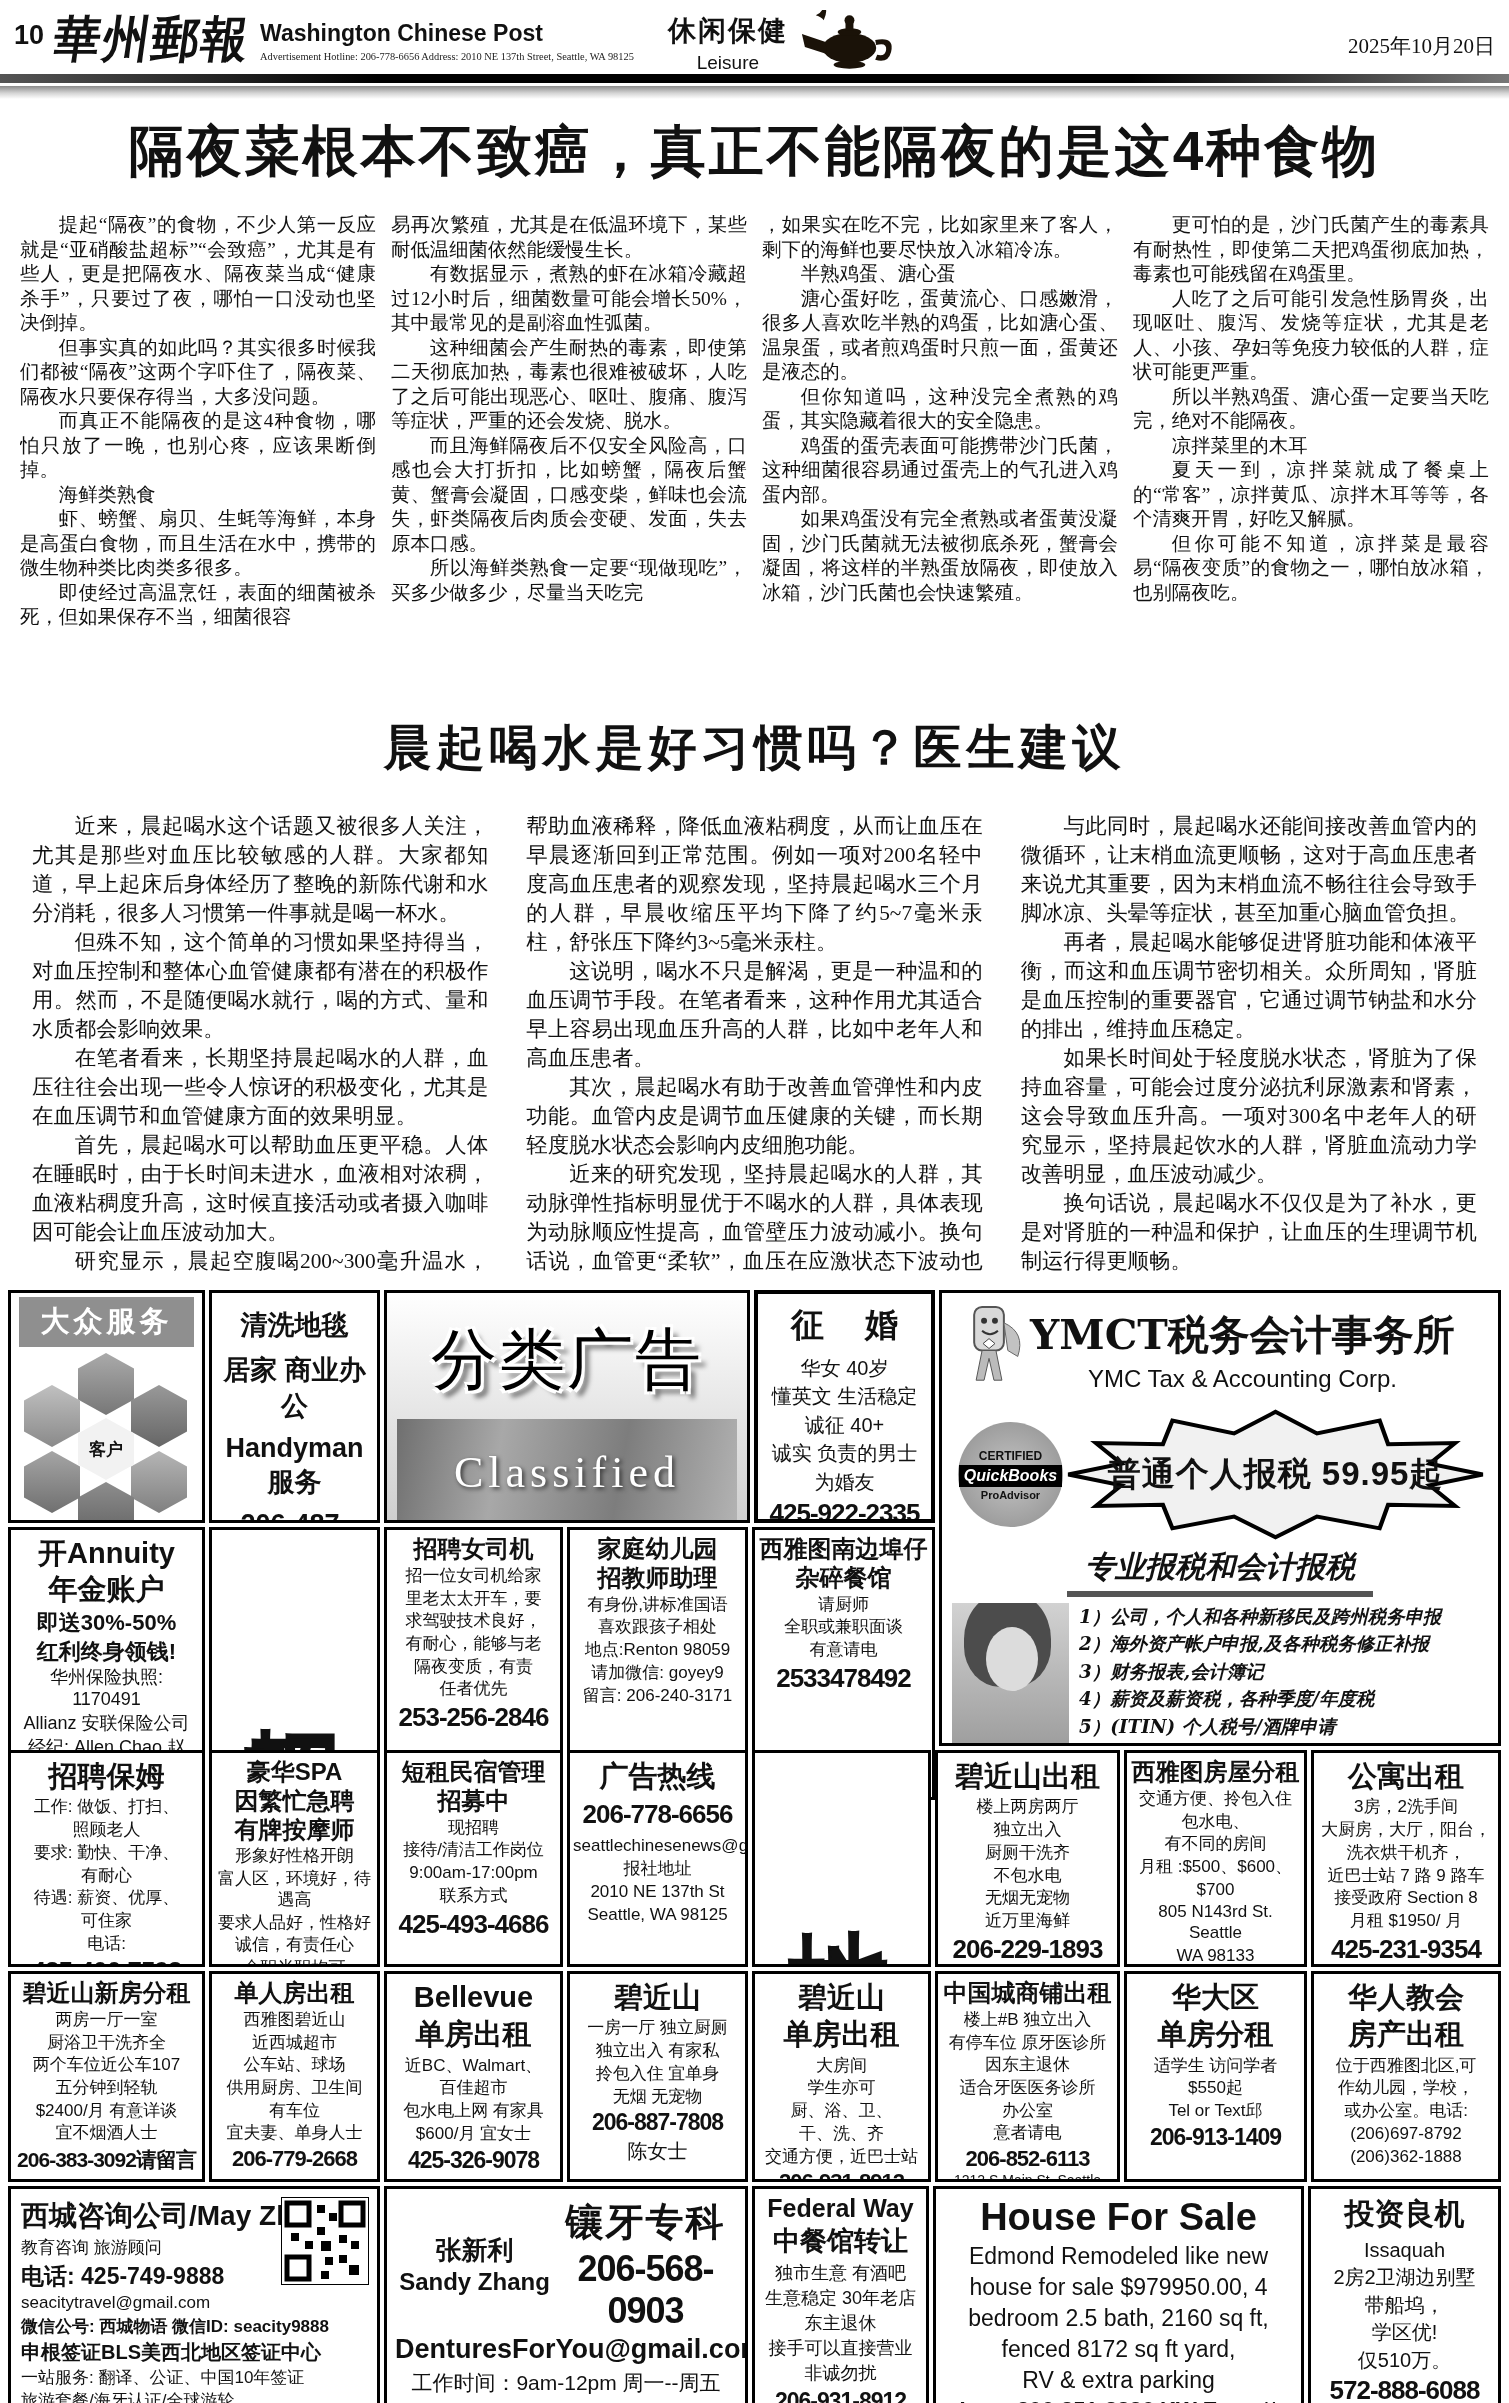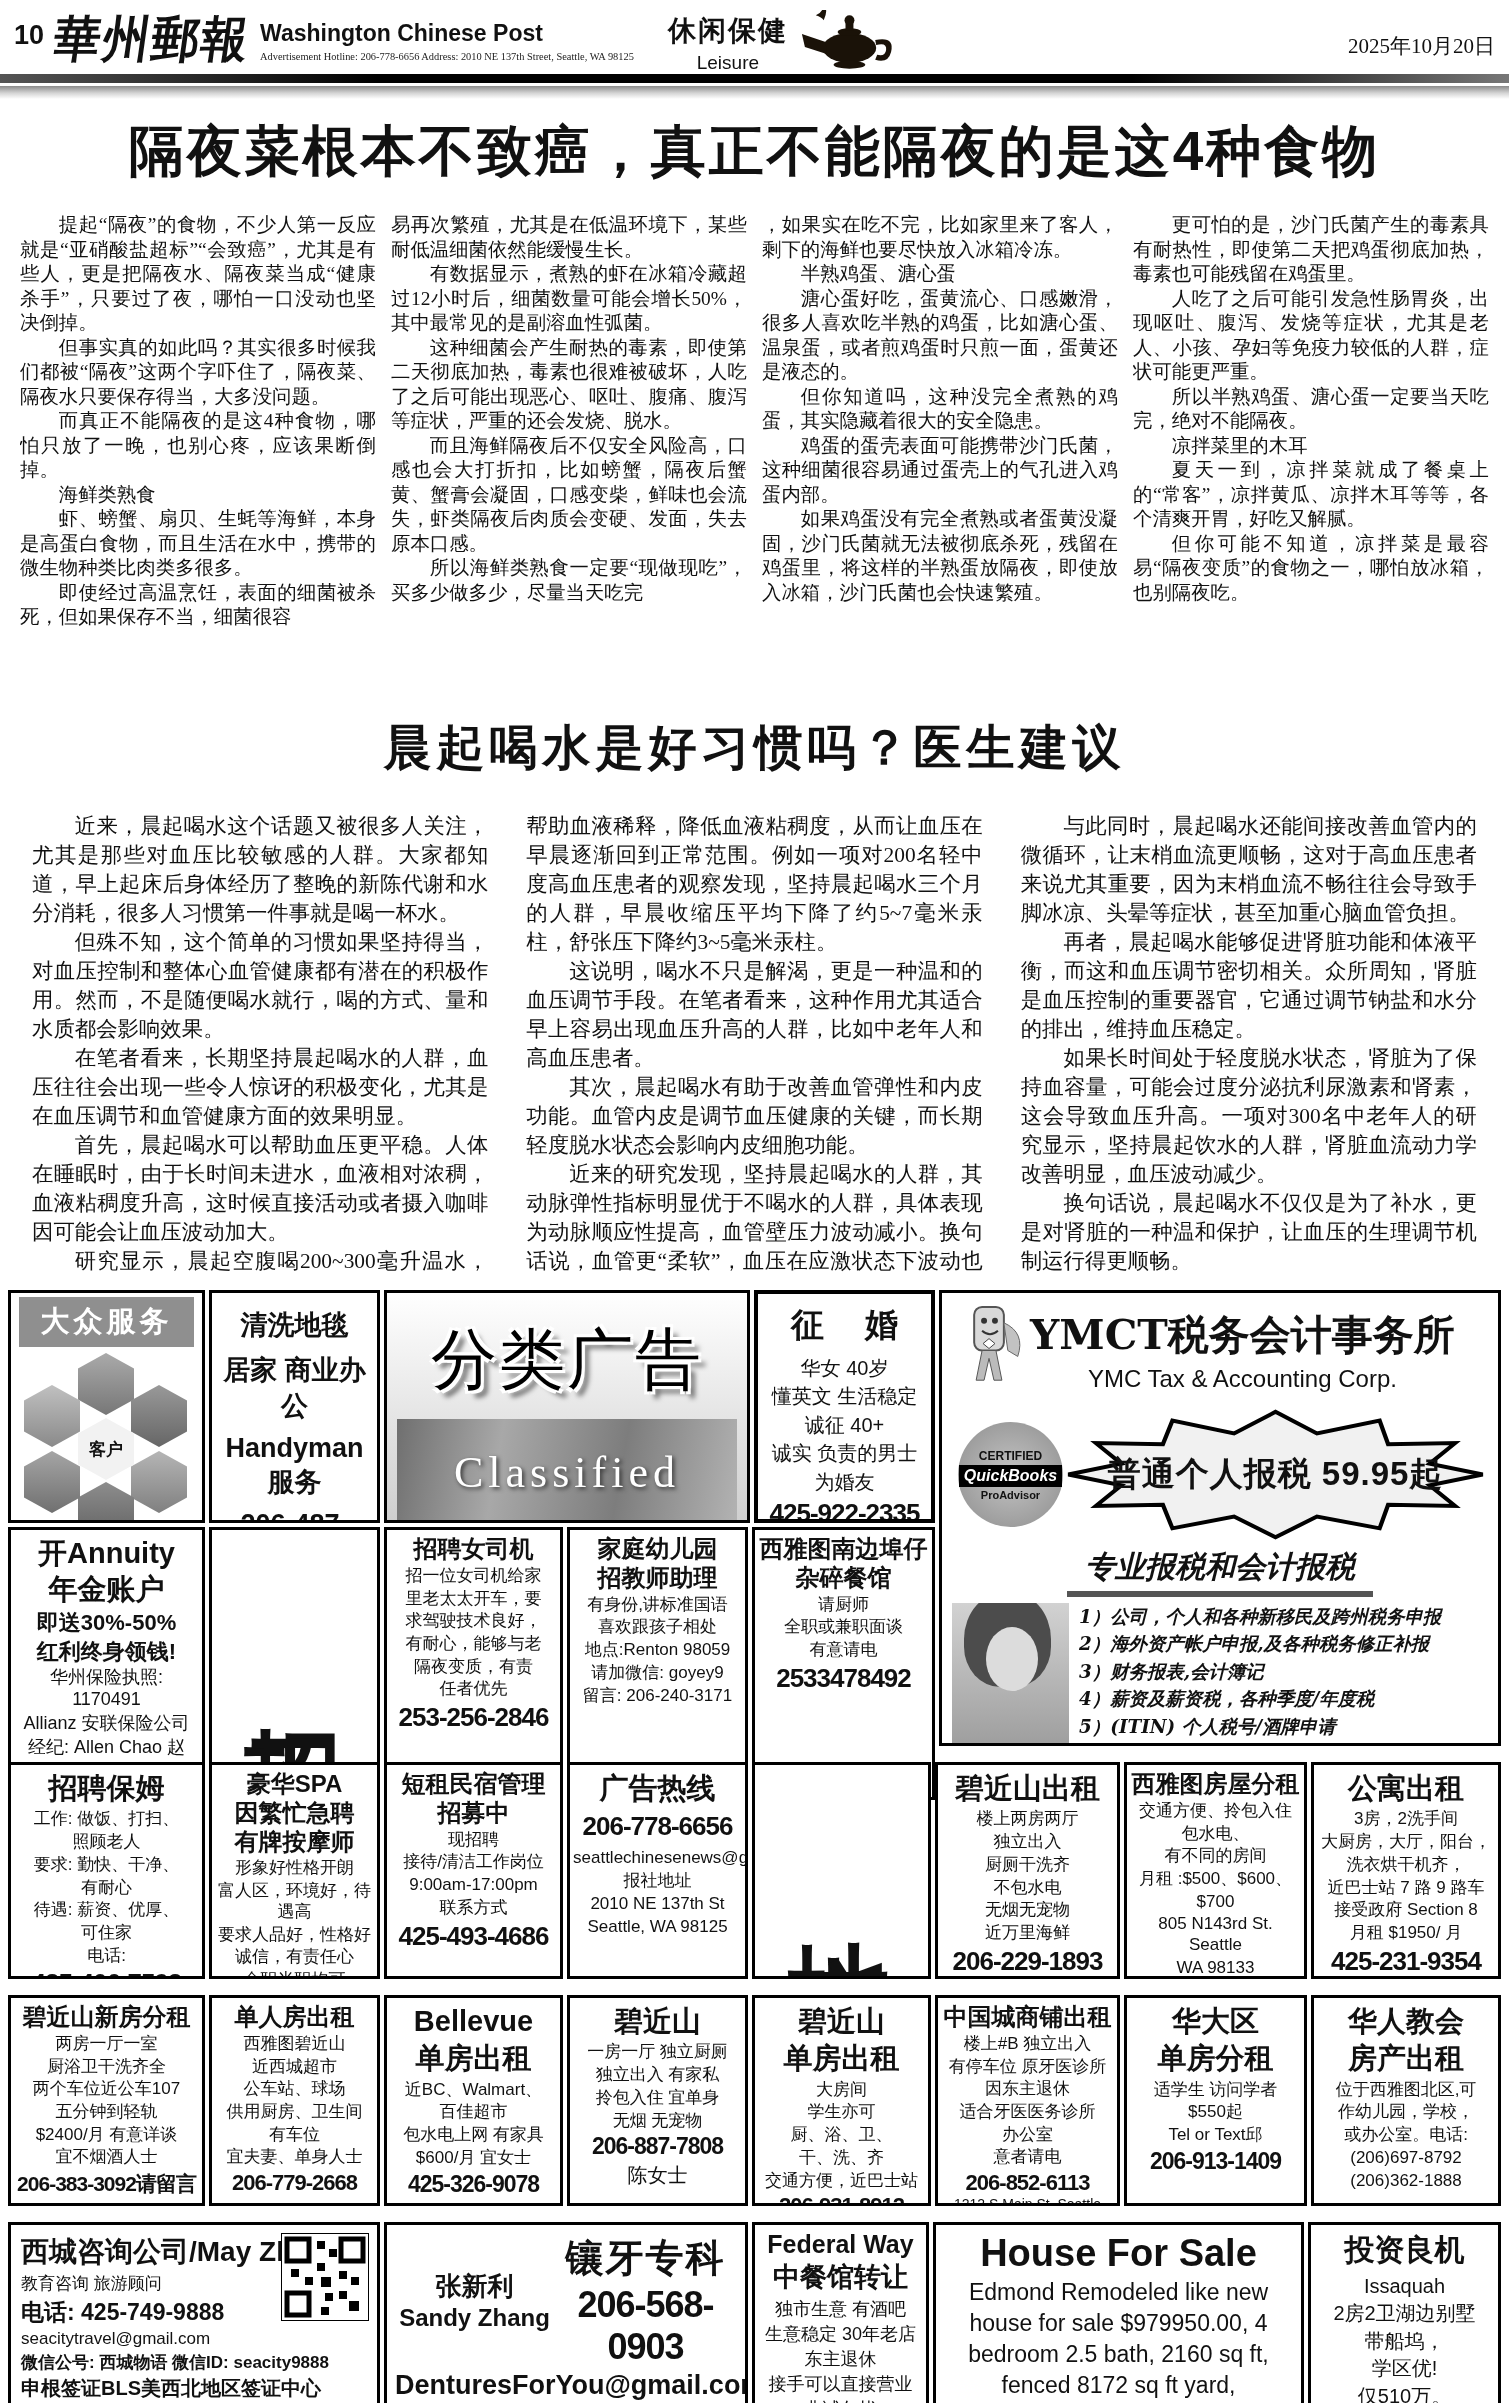--- a/index.html
+++ b/index.html
@@ -25,21 +25,21 @@
            font-family:"Liberation Sans","DejaVu Sans",sans-serif;letter-spacing:3px;}
   .a1body{position:absolute;top:213px;left:20px;right:20px;height:450px;display:flex;gap:15px;}
   .a1body .col{flex:1;font-size:19.4px;line-height:24.5px;text-align:justify;overflow:hidden;}
   .a1body .col p,.a2body .col p{margin:0;text-indent:2em;}
   .col.cont p:first-child{text-indent:0;}
   .a2title{position:absolute;top:716px;left:0;right:0;text-align:center;font-size:48px;font-weight:900;
            font-family:"DejaVu Serif","Liberation Serif",serif;letter-spacing:5px;}
   .a2body{position:absolute;top:812px;left:32px;right:32px;height:464px;display:flex;gap:38px;}
   .a2body .col{flex:1;font-size:21.4px;line-height:29px;text-align:justify;overflow:hidden;}
   
-  .ads{position:absolute;top:1290px;left:8px;width:1493px;height:1106px;display:flex;flex-direction:column;gap:16px;
+  .ads{position:absolute;top:1290px;left:8px;width:1493px;height:1106px;display:flex;flex-direction:column;gap:4px;
        font-family:"Liberation Sans","DejaVu Sans",sans-serif;}
   .bx{border:3px solid #000;box-sizing:border-box;background:#fff;text-align:center;overflow:hidden;padding:5px 3px;}
   .adrow{display:flex;gap:4px;}
   .adstop{display:flex;gap:4px;height:456px;}
   .adstop-left{width:927px;display:flex;flex-direction:column;gap:4px;}
   .rowA{height:233px;display:flex;gap:4px;}
   .rowB{flex:1;display:flex;gap:4px;}
   .rowC{height:217px;}
   .rowD{height:211px;}
   .rowE{flex:1;}
@@ -179,21 +179,21 @@
         <p>这种细菌会产生耐热的毒素，即使第二天彻底加热，毒素也很难被破坏，人吃了之后可能出现恶心、呕吐、腹痛、腹泻等症状，严重的还会发烧、脱水。</p>
         <p>而且海鲜隔夜后不仅安全风险高，口感也会大打折扣，比如螃蟹，隔夜后蟹黄、蟹膏会凝固，口感变柴，鲜味也会流失，虾类隔夜后肉质会变硬、发面，失去原本口感。</p>
         <p>所以海鲜类熟食一定要“现做现吃”，买多少做多少，尽量当天吃完</p>
       </div>
     <div class="col cont">
         <p>，如果实在吃不完，比如家里来了客人，剩下的海鲜也要尽快放入冰箱冷冻。</p>
         <p>半熟鸡蛋、溏心蛋</p>
         <p>溏心蛋好吃，蛋黄流心、口感嫩滑，很多人喜欢吃半熟的鸡蛋，比如溏心蛋、温泉蛋，或者煎鸡蛋时只煎一面，蛋黄还是液态的。</p>
         <p>但你知道吗，这种没完全煮熟的鸡蛋，其实隐藏着很大的安全隐患。</p>
         <p>鸡蛋的蛋壳表面可能携带沙门氏菌，这种细菌很容易通过蛋壳上的气孔进入鸡蛋内部。</p>
-        <p>如果鸡蛋没有完全煮熟或者蛋黄没凝固，沙门氏菌就无法被彻底杀死，残留在鸡蛋里，将这样的半熟蛋放隔夜，即使放入冰箱，沙门氏菌也会快速繁殖。</p>
+        <p>如果鸡蛋没有完全煮熟或者蛋黄没凝固，沙门氏菌就无法被彻底杀死，蟹膏会凝固，将这样的半熟蛋放隔夜，即使放入冰箱，沙门氏菌也会快速繁殖。</p>
       </div>
     <div class="col">
         <p>更可怕的是，沙门氏菌产生的毒素具有耐热性，即使第二天把鸡蛋彻底加热，毒素也可能残留在鸡蛋里。</p>
         <p>人吃了之后可能引发急性肠胃炎，出现呕吐、腹泻、发烧等症状，尤其是老人、小孩、孕妇等免疫力较低的人群，症状可能更严重。</p>
         <p>所以半熟鸡蛋、溏心蛋一定要当天吃完，绝对不能隔夜。</p>
         <p>凉拌菜里的木耳</p>
         <p>夏天一到，凉拌菜就成了餐桌上的“常客”，凉拌黄瓜、凉拌木耳等等，各个清爽开胃，好吃又解腻。</p>
         <p>但你可能不知道，凉拌菜是最容易“隔夜变质”的食物之一，哪怕放冰箱，也别隔夜吃。</p>
       </div>
   </div>

